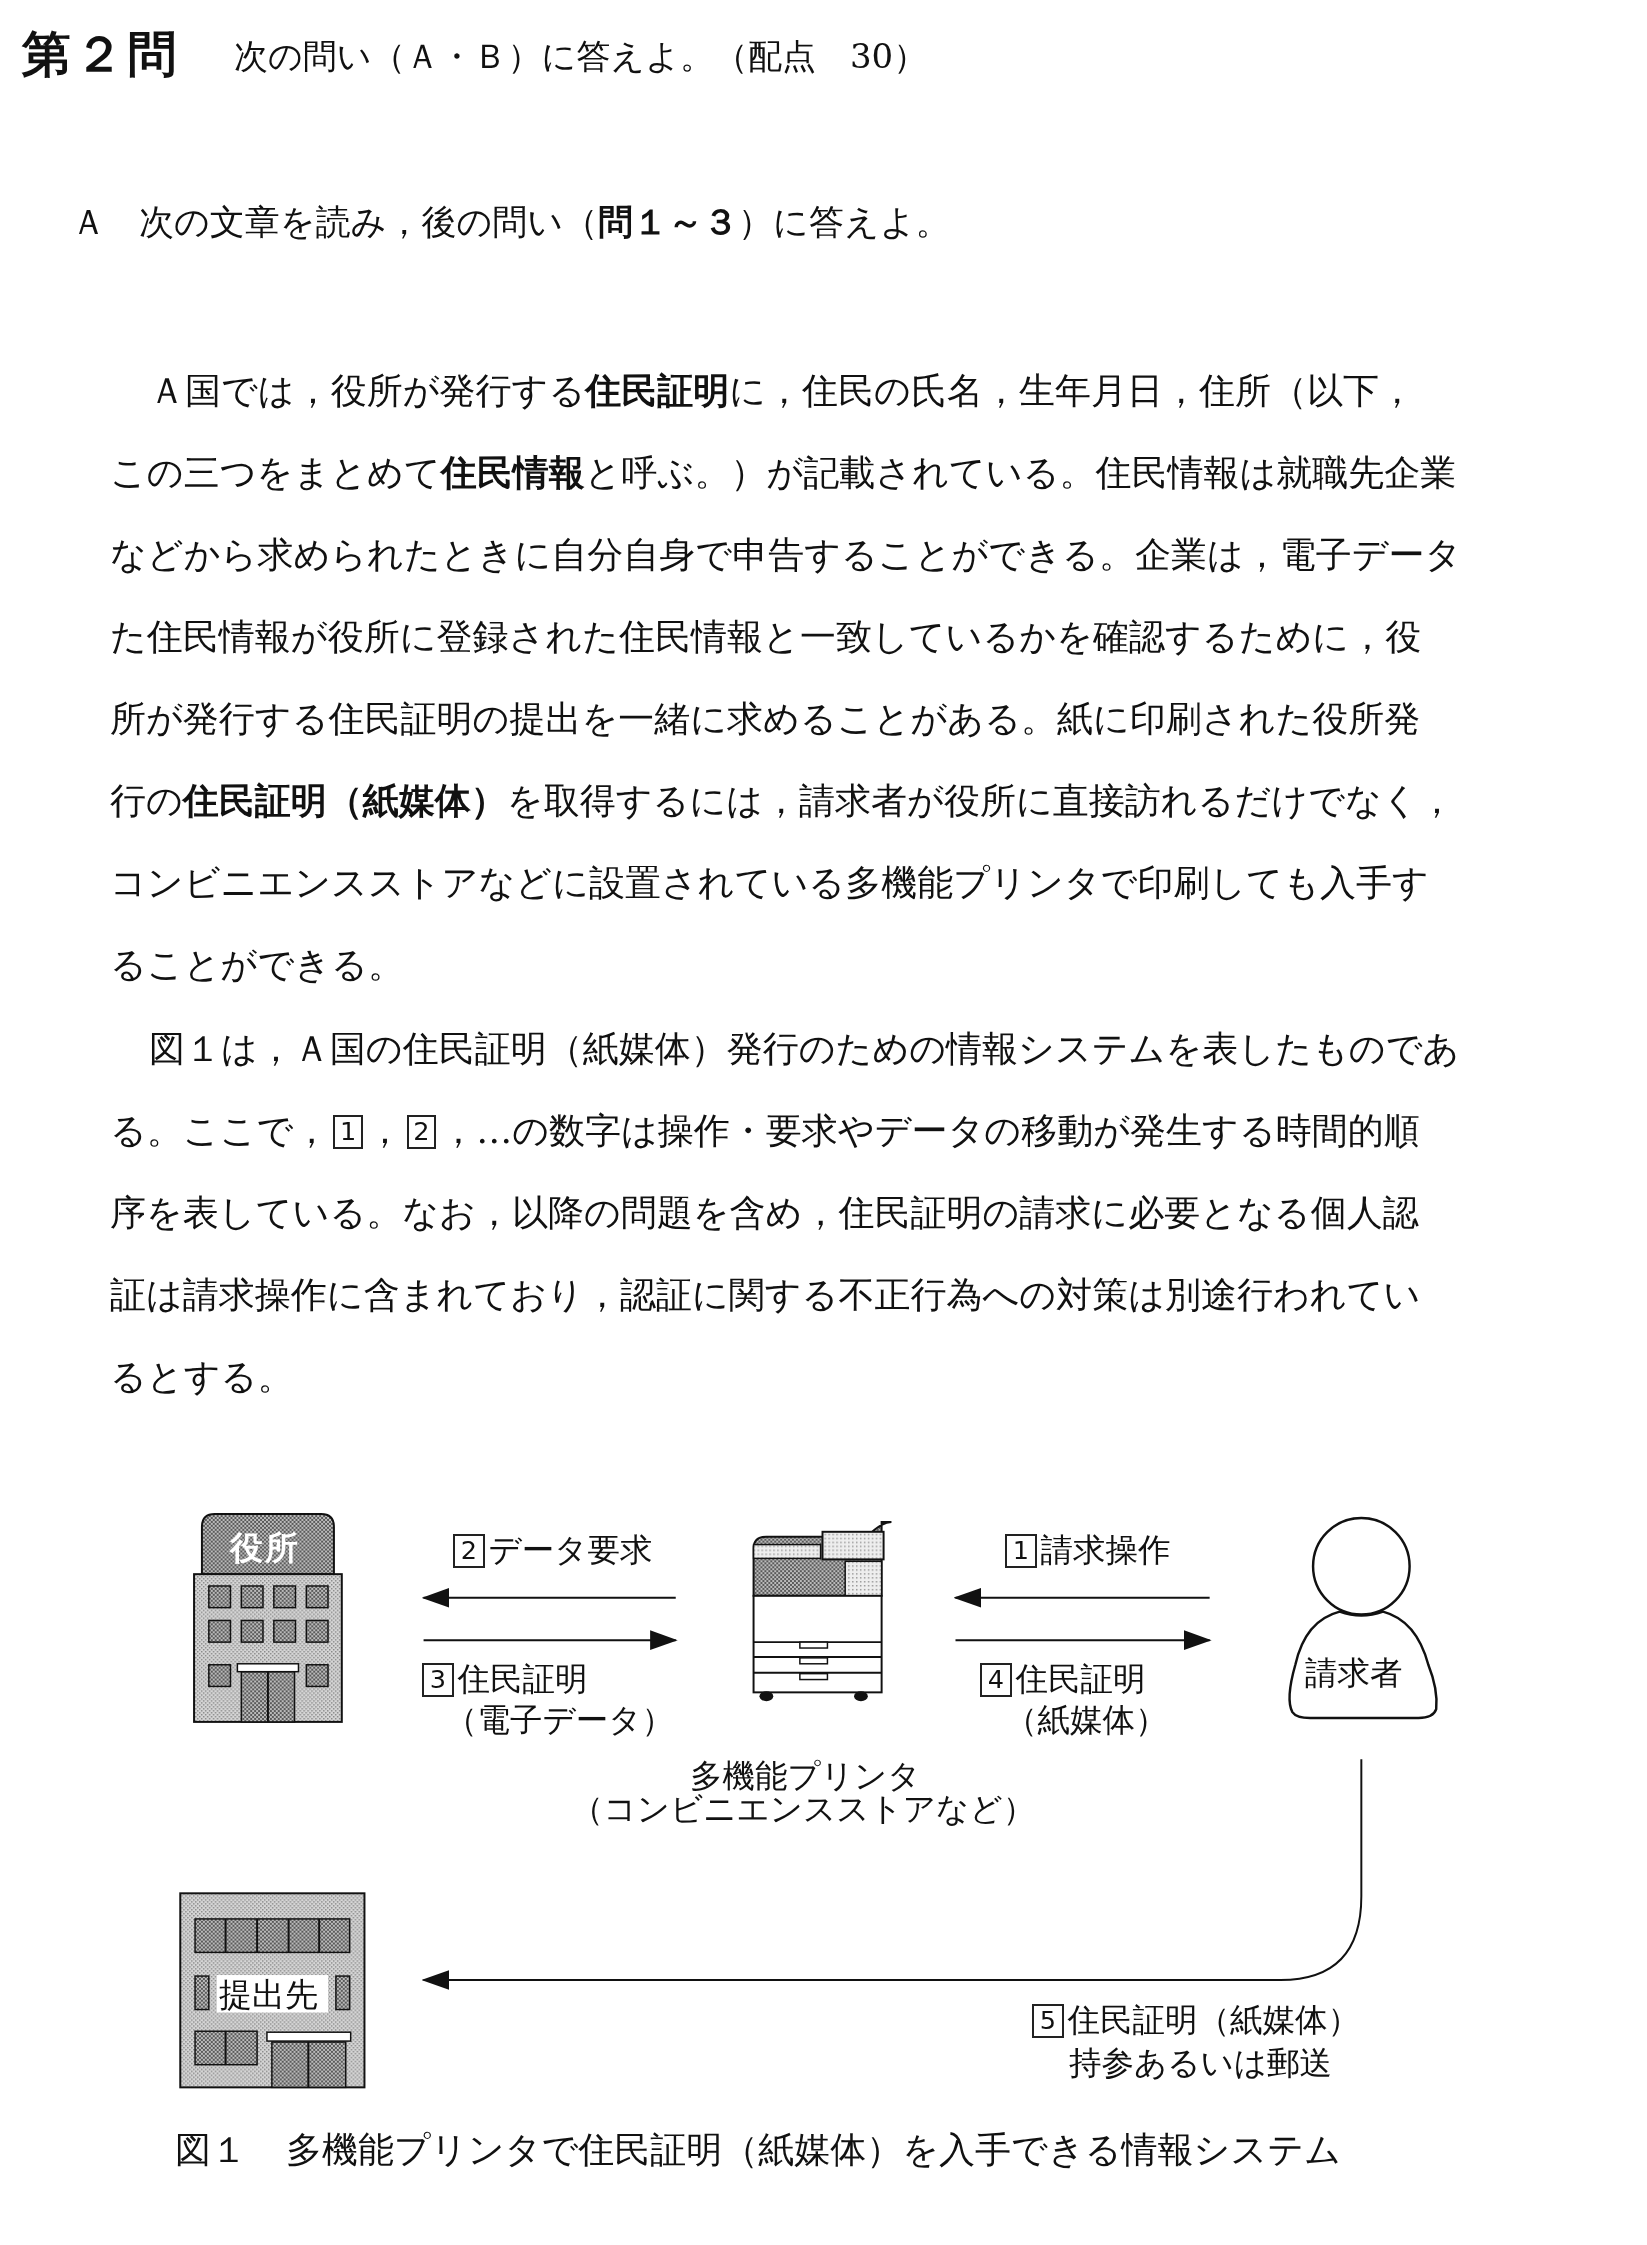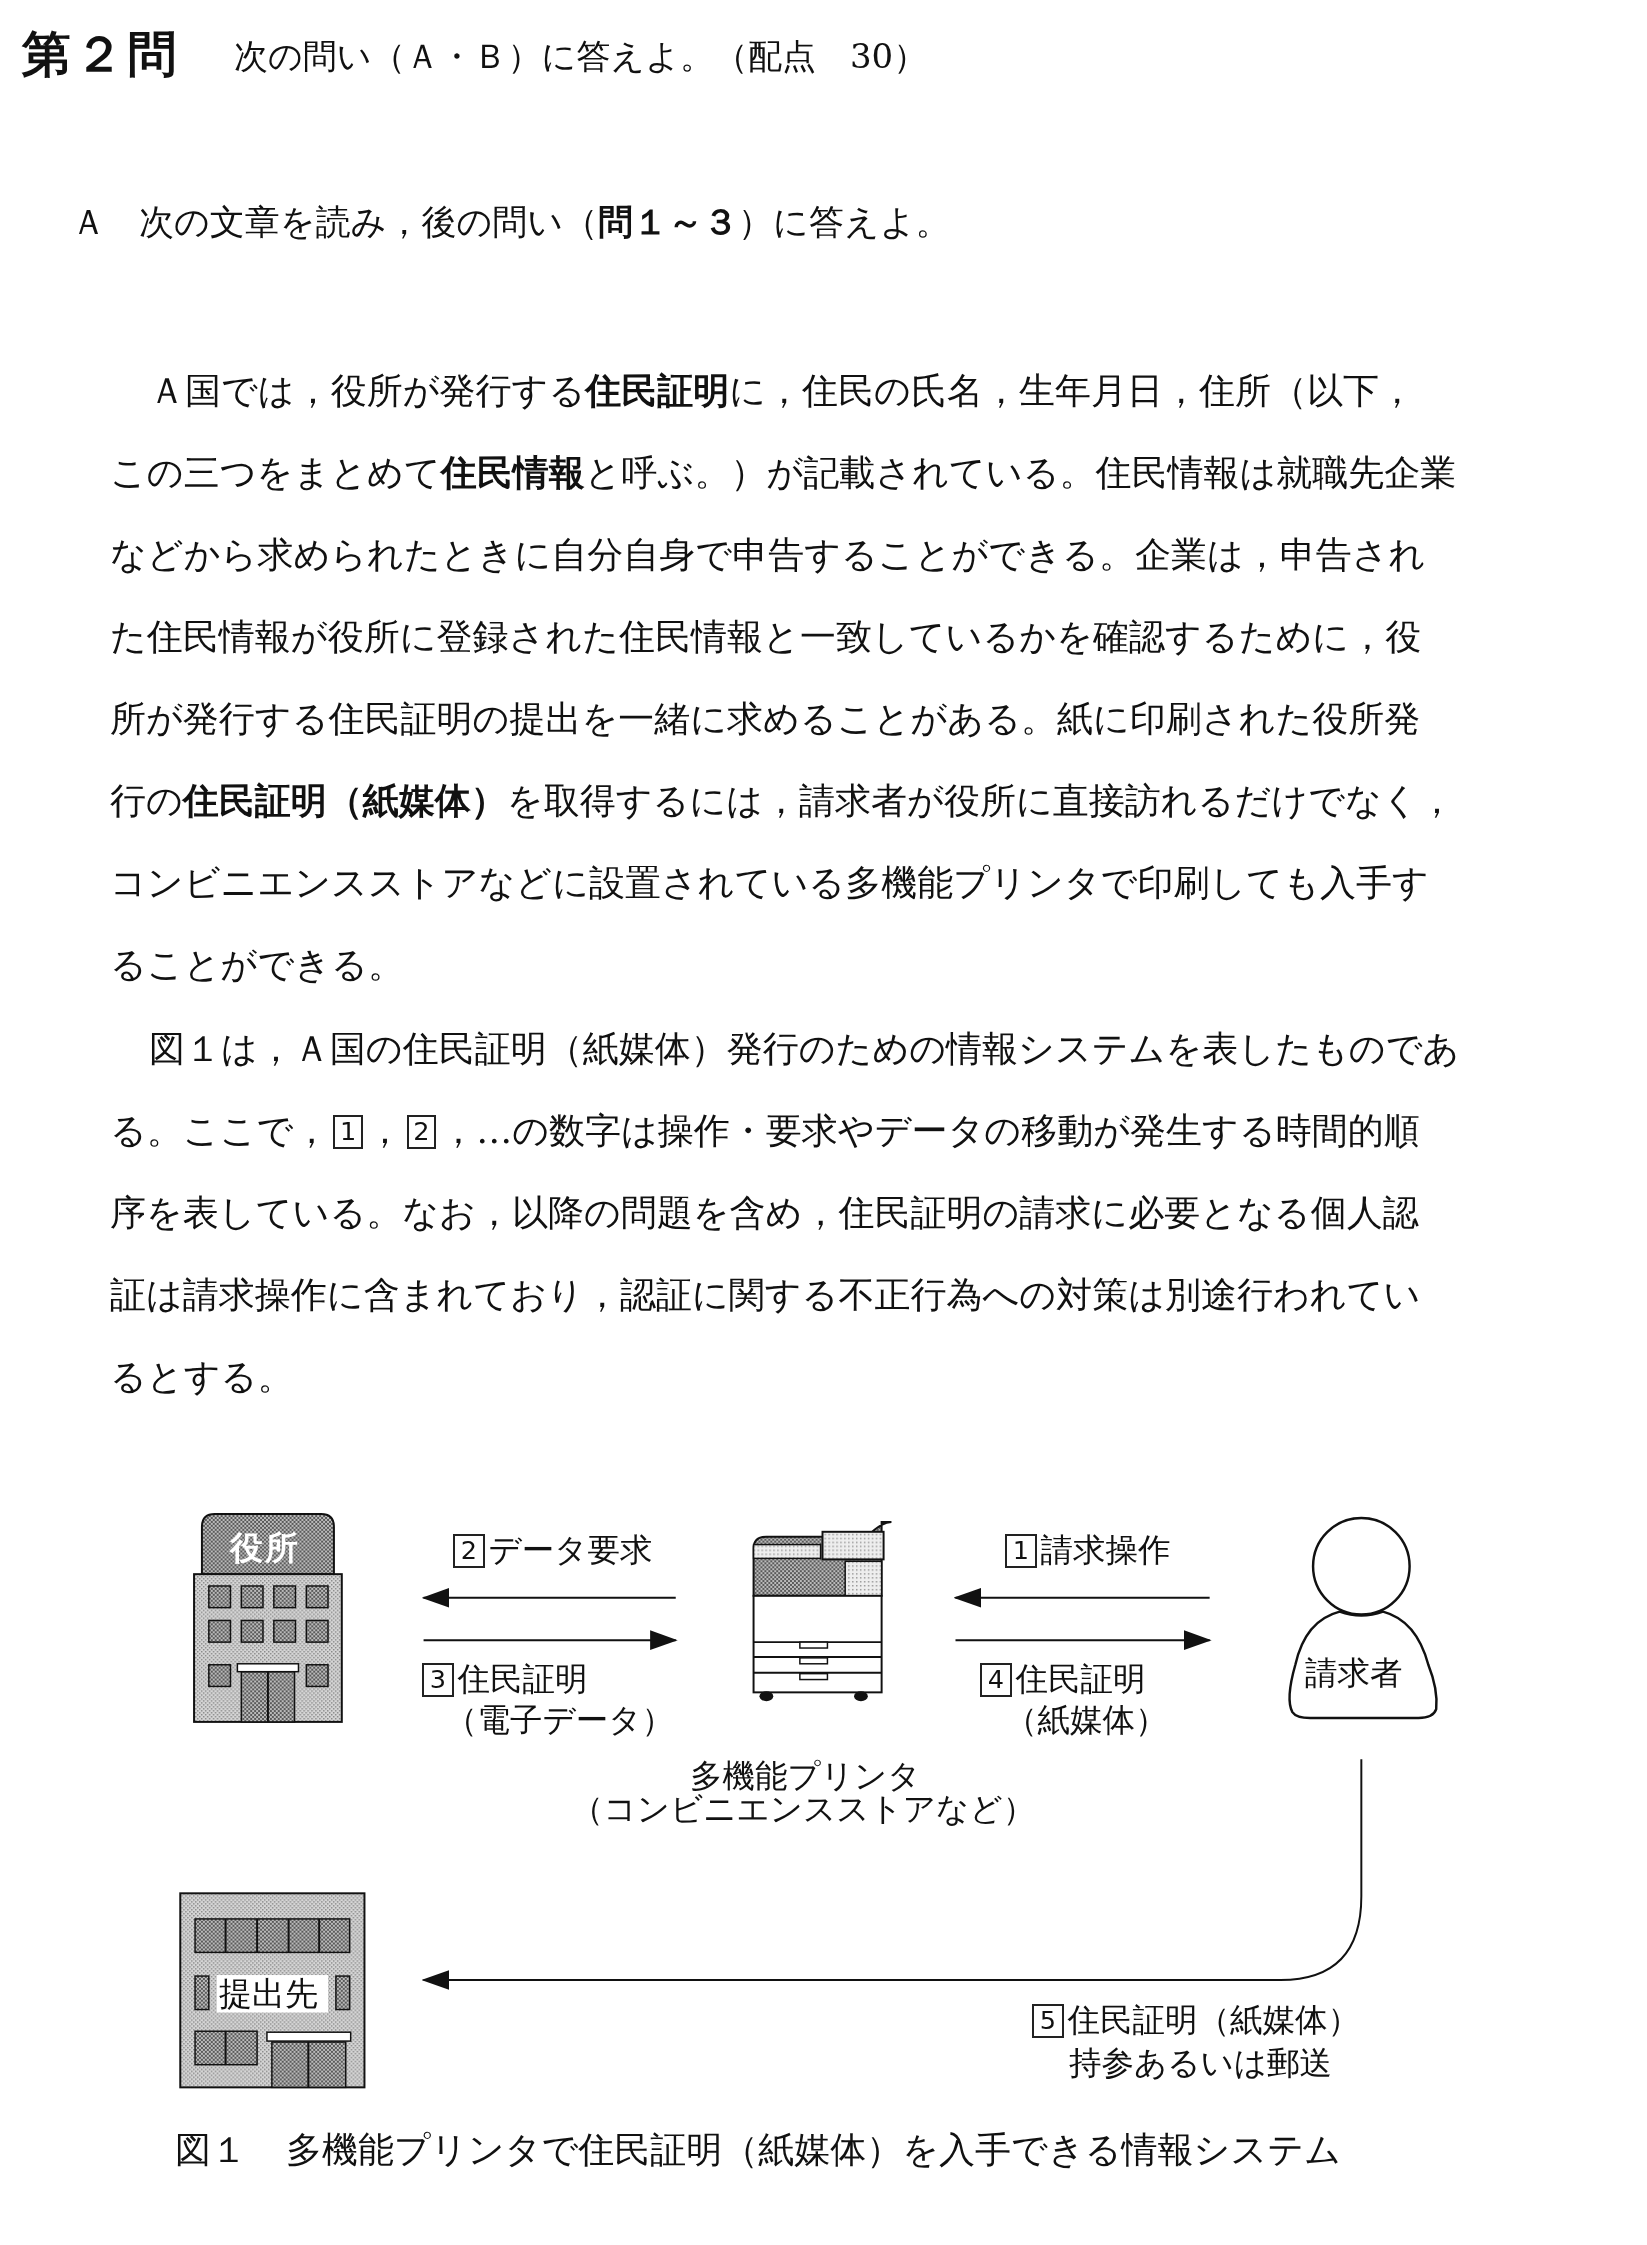--- a/index.html
+++ b/index.html
@@ -33,21 +33,21 @@
 <div class="abs q-head">第２問</div>
 <div class="abs q-sub">次の問い（Ａ・Ｂ）に答えよ。（配点　30）</div>
 
 <div class="abs a-head">
   <span class="lbl">Ａ</span><span>次の文章を読み，後の問い（</span><b>問１～３</b><span>）に答えよ。</span>
 </div>
 
 <div class="abs para" style="top: 350px; left: 110px;">
   <span class="line" style="padding-left: 39px;"><span>Ａ国では，役所が発行する</span><b>住民証明</b><span>に，住民の氏名，生年月日，住所（以下，</span></span>
   <span class="line"><span>この三つをまとめて</span><b>住民情報</b><span>と呼ぶ。）が記載されている。住民情報は就職先企業</span></span>
-  <span class="line"><span>などから求められたときに自分自身で申告することができる。企業は，申告され</span></span>
+  <span class="line"><span>などから求められたときに自分自身で申告することができる。企業は，電子データ</span></span>
   <span class="line"><span>た住民情報が役所に登録された住民情報と一致しているかを確認するために，役</span></span>
   <span class="line"><span>所が発行する住民証明の提出を一緒に求めることがある。紙に印刷された役所発</span></span>
   <span class="line"><span>行の</span><b>住民証明（紙媒体）</b><span>を取得するには，請求者が役所に直接訪れるだけでなく，</span></span>
   <span class="line"><span>コンビニエンスストアなどに設置されている多機能プリンタで印刷しても入手す</span></span>
   <span class="line"><span>ることができる。</span></span>
 </div>
 
 <div class="abs para" style="top: 1008px; left: 110px;">
   <span class="line" style="padding-left: 39px;">図１は，Ａ国の住民証明（紙媒体）発行のための情報システムを表したものであ</span>
   <span class="line"><span>る。ここで，</span><span class="numbox">1</span><span>，</span><span class="numbox">2</span><span>，…の数字は操作・要求やデータの移動が発生する時間的順</span></span>
@@ -155,19 +155,19 @@
 
 <div class="abs dlabel" style="left: 1005px; top: 1530px;"><span class="numbox">1</span><span>請求操作</span></div>
 <div class="abs dlabel" style="left: 980px; top: 1659px;"><span class="numbox">4</span><span>住民証明</span></div>
 <div class="abs dlabel" style="left: 1005px; top: 1700px;">（紙媒体）</div>
 
 <div class="abs dlabel" style="left: 1305px; top: 1653px;">請求者</div>
 
 <div class="abs dlabel" style="left: 690px; top: 1748px; margin-top: 8px;">多機能プリンタ</div>
 <div class="abs dlabel" style="left: 571px; top: 1789px;">（コンビニエンスストアなど）</div>
 
-<div class="abs dlabel" style="left: 219px; top: 1974px; font-size: 33px; font-family: Liberation Serif, serif;">提出先</div>
+<div class="abs dlabel" style="left: 219px; top: 1974px; font-size: 33px;">提出先</div>
 
 <div class="abs dlabel" style="left: 1032px; top: 2000px;"><span class="numbox">5</span><span>住民証明（紙媒体）</span></div>
 <div class="abs dlabel" style="left: 1069px; top: 2043px;">持参あるいは郵送</div>
 
 <div class="abs caption"><span class="fig">図１</span><span>多機能プリンタで住民証明（紙媒体）を入手できる情報システム</span></div>
 
 
 </body></html>

